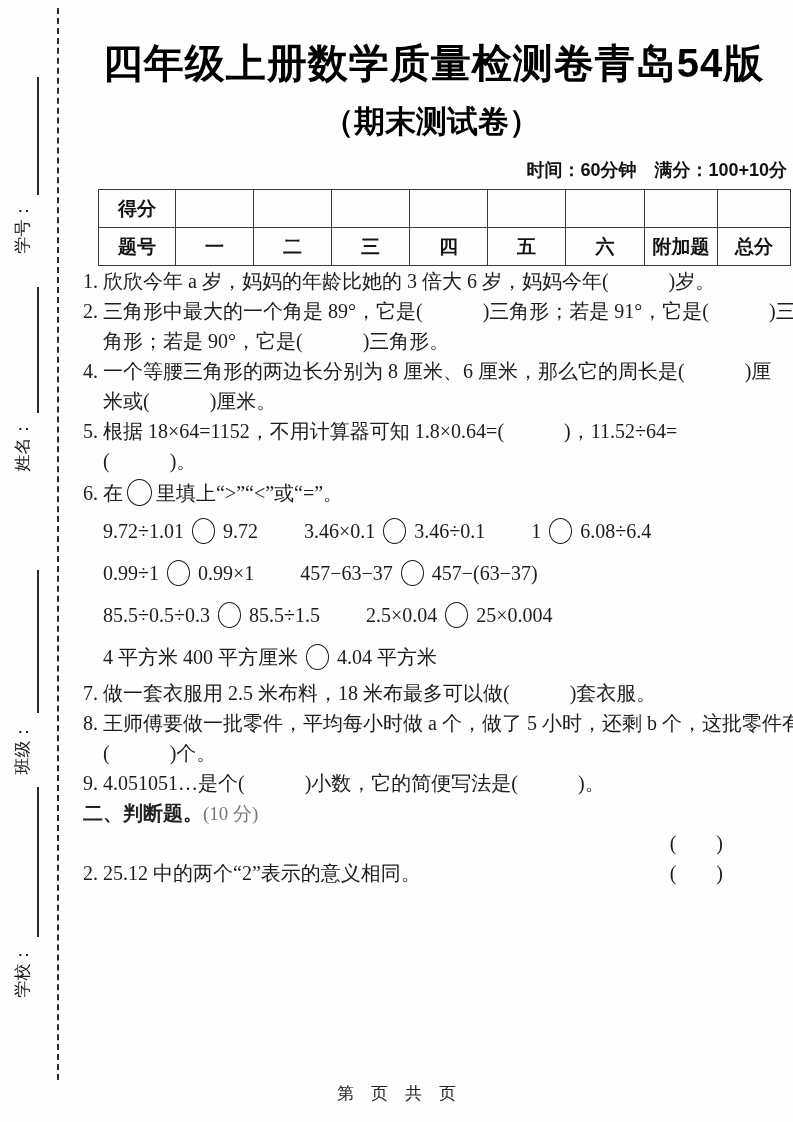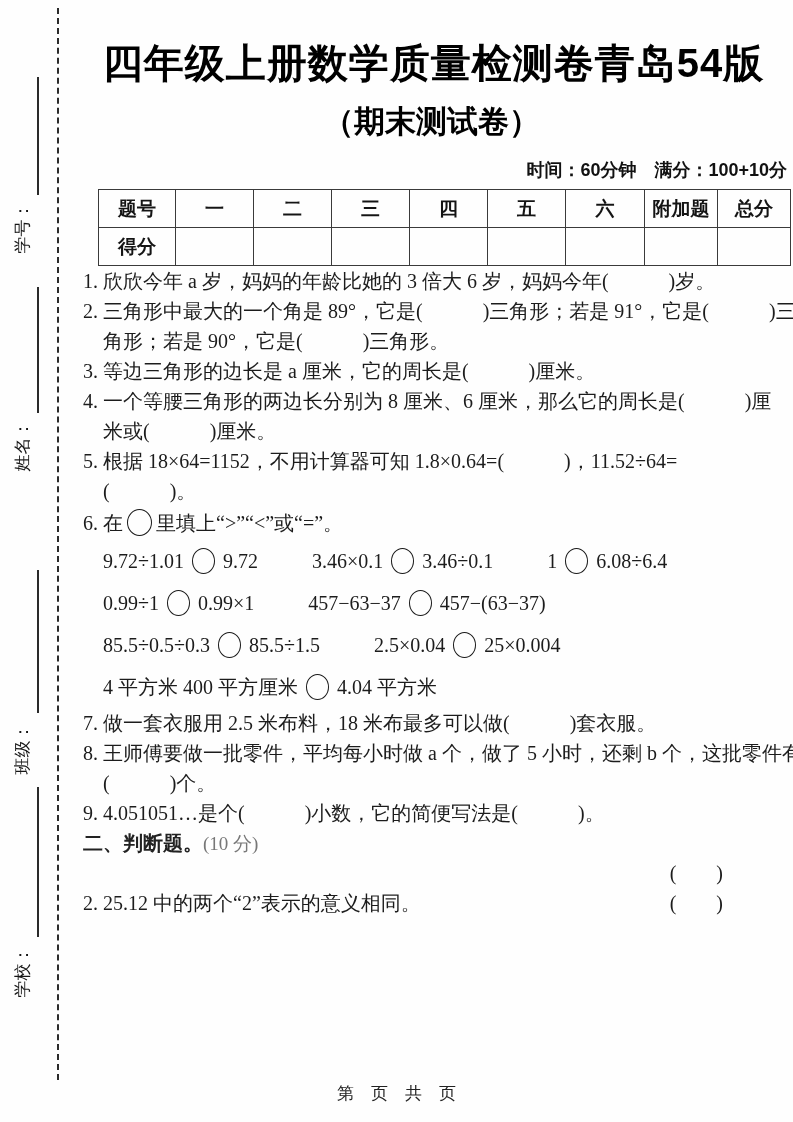--- a/index.html
+++ b/index.html
@@ -119,21 +119,20 @@
     margin: 0 8px;
   }
   .circle-intro {
     width: 25px; height: 27px;
     margin: 0 4px;
   }
   .cmp-row {
     height: 42px;
     display: flex;
     padding-left: 20px;
-    gap: 8px;
   }
   .cmp-pair { display: flex; align-items: center; margin-right: 46px; white-space: nowrap; }
   .judge-line { height: 30px; display: flex; white-space: nowrap; }
   .judge-ans { margin-left: auto; padding-right: 62px; }
 
   
   .footer {
     position: absolute;
     left: 0; right: 0; top: 1082px;
     text-align: center;
@@ -167,51 +166,50 @@
         <col style="width:78px">
         <col style="width:78px">
       <col style="width:78px">
         <col style="width:78px">
         <col style="width:79px">
         <col style="width:73px">
         <col style="width:73px">
     </colgroup>
     <tbody>
         <tr>
+      <td>得分</td>
+      <td></td>
+      <td></td>
+      <td></td>
+      <td></td>
+      <td></td>
+      <td></td>
+      <td></td>
+      <td></td>
+    </tr>
+    <tr>
       <td>题号</td>
       <td>一</td>
       <td>二</td>
       <td>三</td>
       <td>四</td>
       <td>五</td>
       <td>六</td>
       <td>附加题</td>
       <td>总分</td>
     </tr>
-    <tr>
-      <td>得分</td>
-      <td></td>
-      <td></td>
-      <td></td>
-      <td></td>
-      <td></td>
-      <td></td>
-      <td></td>
-      <td></td>
-    </tr>
   </tbody>
     </table>
 
   <div class="content">
 
 
     <div class="line">1. 欣欣今年 a 岁，妈妈的年龄比她的 3 倍大 6 岁，妈妈今年(　　　)岁。</div>
     <div class="line">2. 三角形中最大的一个角是 89°，它是(　　　)三角形；若是 91°，它是(　　　)三</div>
     <div class="line cont">角形；若是 90°，它是(　　　)三角形。</div>
-    <div class="line">3. 等边三角形的边长是 a 厘米，它的周长是(　　　)厘米。</div>
     <div class="line">4. 一个等腰三角形的两边长分别为 8 厘米、6 厘米，那么它的周长是(　　　)厘</div>
     <div class="line cont">米或(　　　)厘米。</div>
     <div class="line">5. 根据 18×64=1152，不用计算器可知 1.8×0.64=(　　　)，11.52÷64=</div>
     <div class="line cont">(　　　)。</div>
 
     <div class="q6-intro">
       <span>6. 在</span><span class="circle-blank circle-intro"></span><span>里填上“&gt;”“&lt;”或“=”。</span>
     </div>
 
     <div class="cmp-row">

